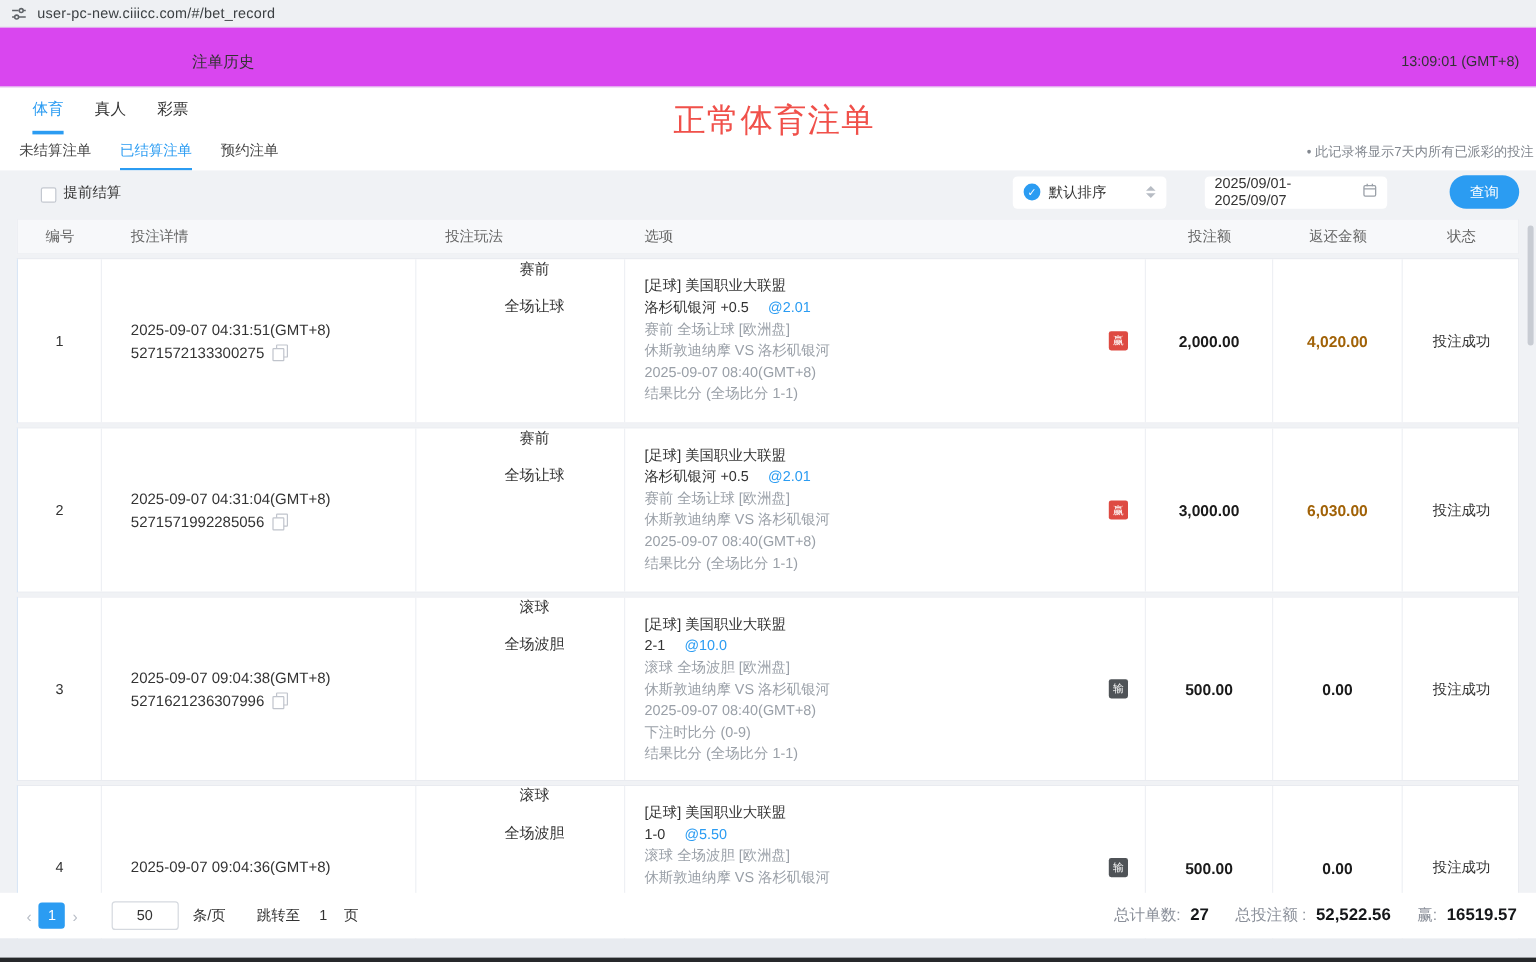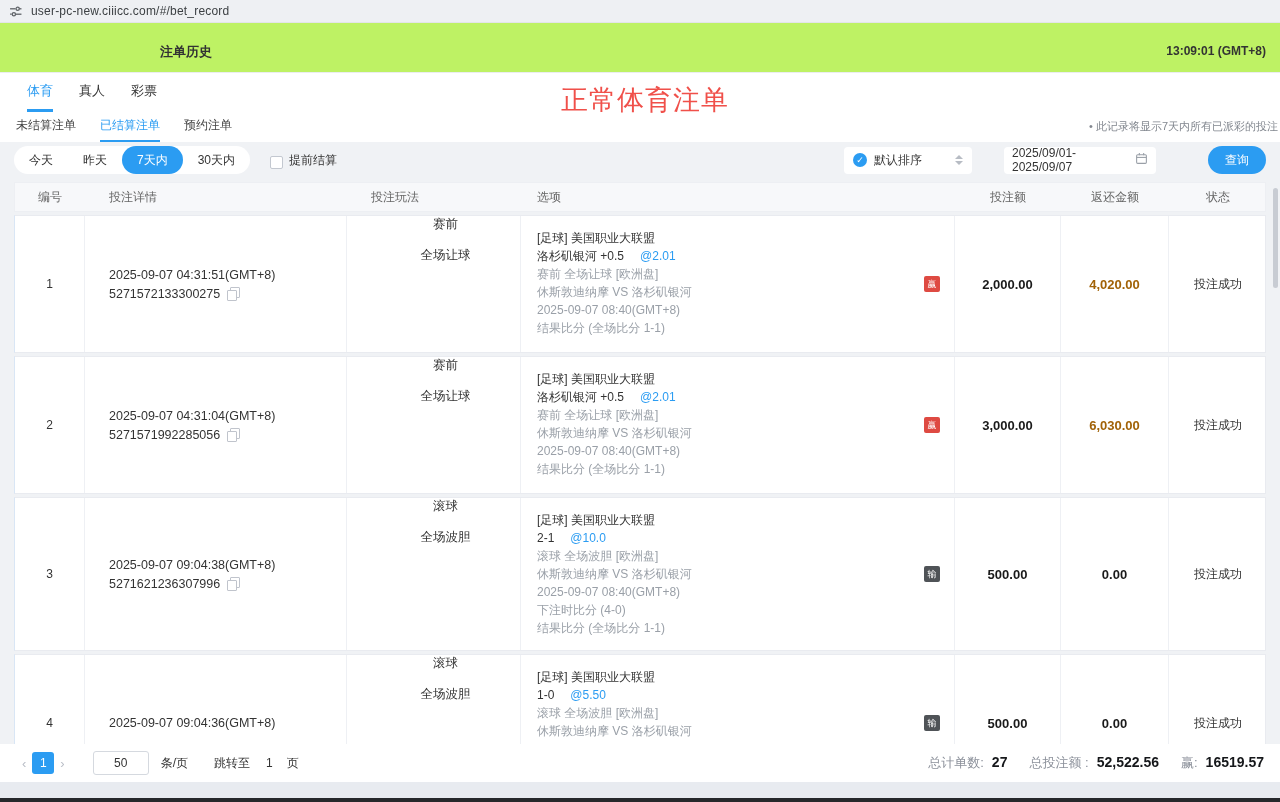--- a/index.html
+++ b/index.html
@@ -6,21 +6,21 @@
   body { font-family:"Liberation Sans", sans-serif; }
   .screen { position:relative; width:1280px; height:802px; background:#fff; overflow:hidden; }
 
   
   .urlbar { position:absolute; top:0; left:0; right:0; height:23px; background:#eef0f3;
             border-bottom:1px solid #e3e5e9; display:flex; align-items:center; gap:9px; padding-left:9px; }
   .tune-ic { display:flex; }
   .url { font-size:12px; color:#3c4043; letter-spacing:.2px; }
 
   
-  .page-head { position:absolute; top:23px; left:0; right:0; height:50px; background:#bef264; border-bottom:1px solid #ebedf0;font-weight:bold; }
+  .page-head { position:absolute; top:23px; left:0; right:0; height:50px; background:#d946ef; border-bottom:1px solid #ebedf0; }
   .ph-title { position:absolute; left:160px; top:20px; font-size:13px; color:#333; }
   .ph-clock { position:absolute; right:14px; top:21px; font-size:12px; color:#333; }
 
   
   .tabs-area { position:absolute; top:73px; left:0; right:0; height:69px; background:#fff; }
   .main-tabs { position:absolute; left:27px; top:9px; display:flex; gap:26px; }
   .main-tab { font-size:13px; color:#333; padding-bottom:9px; cursor:pointer; }
   .main-tab.active { color:#2b9cf2; border-bottom:3px solid #2b9cf2; }
   .sub-tabs { position:absolute; left:16px; top:44px; display:flex; gap:24px; }
   .sub-tab { font-size:12px; color:#444; padding-bottom:6px; cursor:pointer; }
@@ -144,26 +144,20 @@
         <div class="sub-tab">预约注单</div>
       </div>
     <span class="note">• 此记录将显示7天内所有已派彩的投注</span>
     <div class="overlay-title">正常体育注单</div>
   </div>
 
   <div class="content">
 
     <div class="filter-bar">
       <div class="fb-left">
-        <div class="ranges">
-            <div class="range">今天</div>
-            <div class="range">昨天</div>
-            <div class="range active">7天内</div>
-            <div class="range">30天内</div>
-          </div>
         <div class="early">
           <span class="checkbox"></span>
           <span>提前结算</span>
         </div>
       </div>
       <div class="fb-right">
         <div class="sort-box">
           <span class="chk-ic">✓</span>
           <span>默认排序</span>
           <span class="sort-arrows">
@@ -275,21 +269,21 @@
             <div class="c option">
               <div class="opt">
                 <div class="o-league">[足球] 美国职业大联盟</div>
                 <div class="o-pickline">
                   <span>2-1</span>
                   <span class="o-odds">@10.0</span>
                 </div>
                 <div class="o-meta">滚球  全场波胆 [欧洲盘]</div>
                 <div class="o-meta">休斯敦迪纳摩 VS 洛杉矶银河</div>
                 <div class="o-meta">2025-09-07 08:40(GMT+8)</div>
-                <div class="o-meta">下注时比分 (4-0)</div>
+                <div class="o-meta">下注时比分 (0-9)</div>
                 <div class="o-meta">结果比分 (全场比分 1-1)</div>
               </div>
               <div class="badge lose">输</div>
             </div>
             <div class="c stake">500.00</div>
             <div class="c payout">0.00</div>
             <div class="c status">投注成功</div>
           </div>
           <div class="t-row">
             <div class="c num">4</div>

